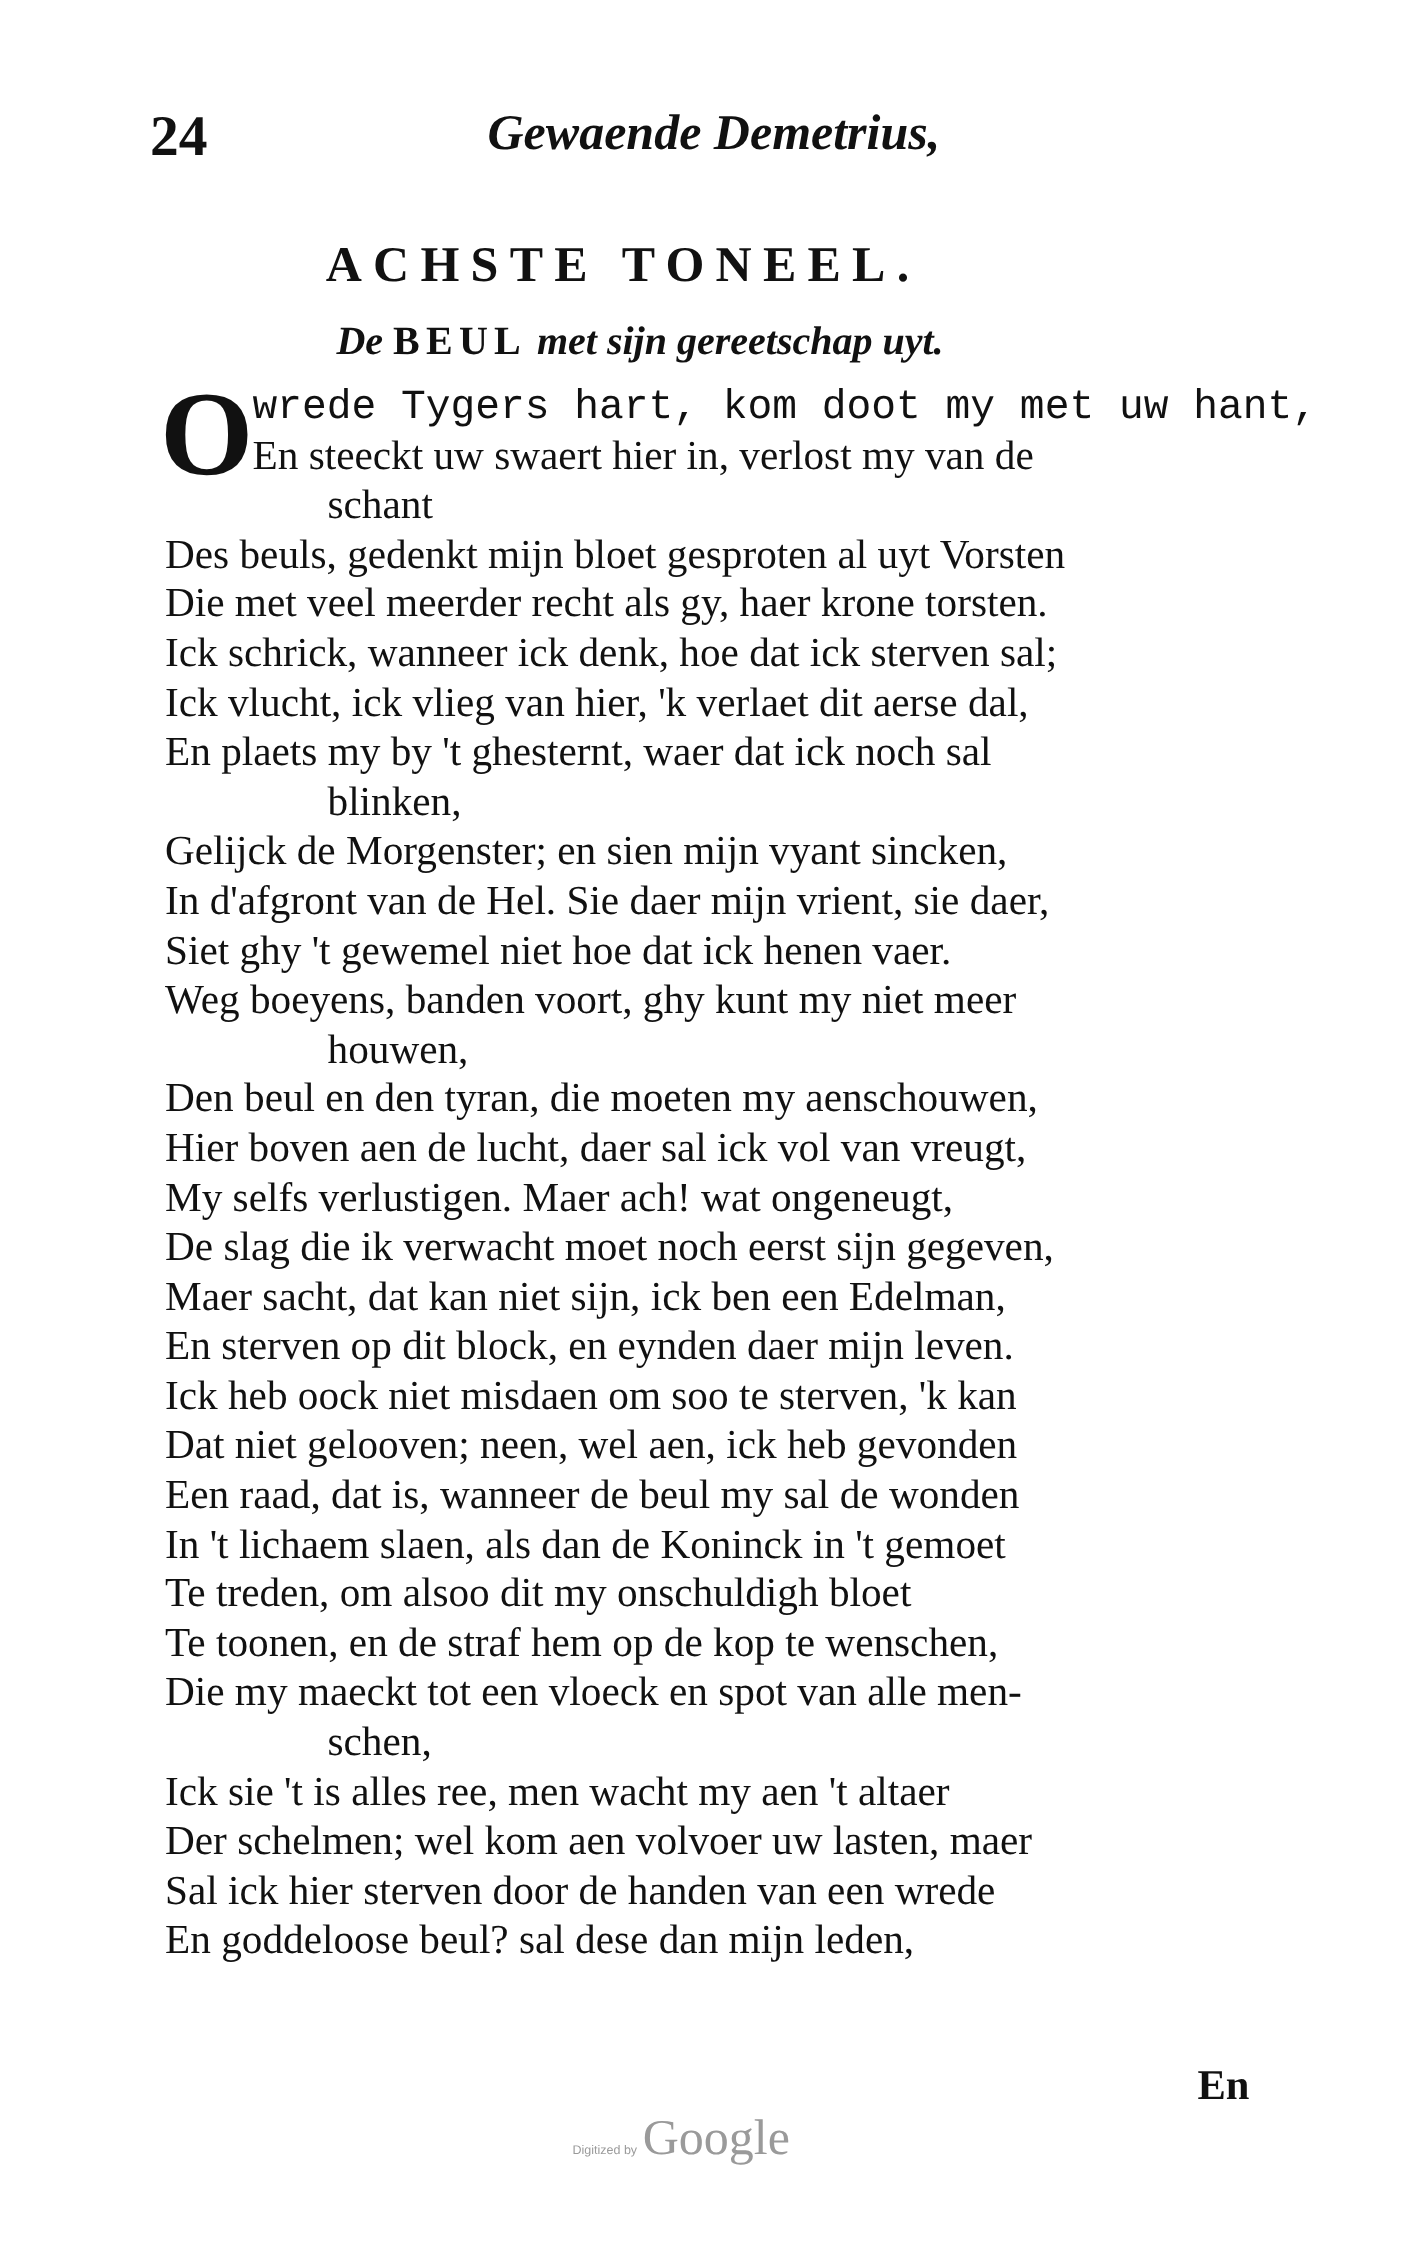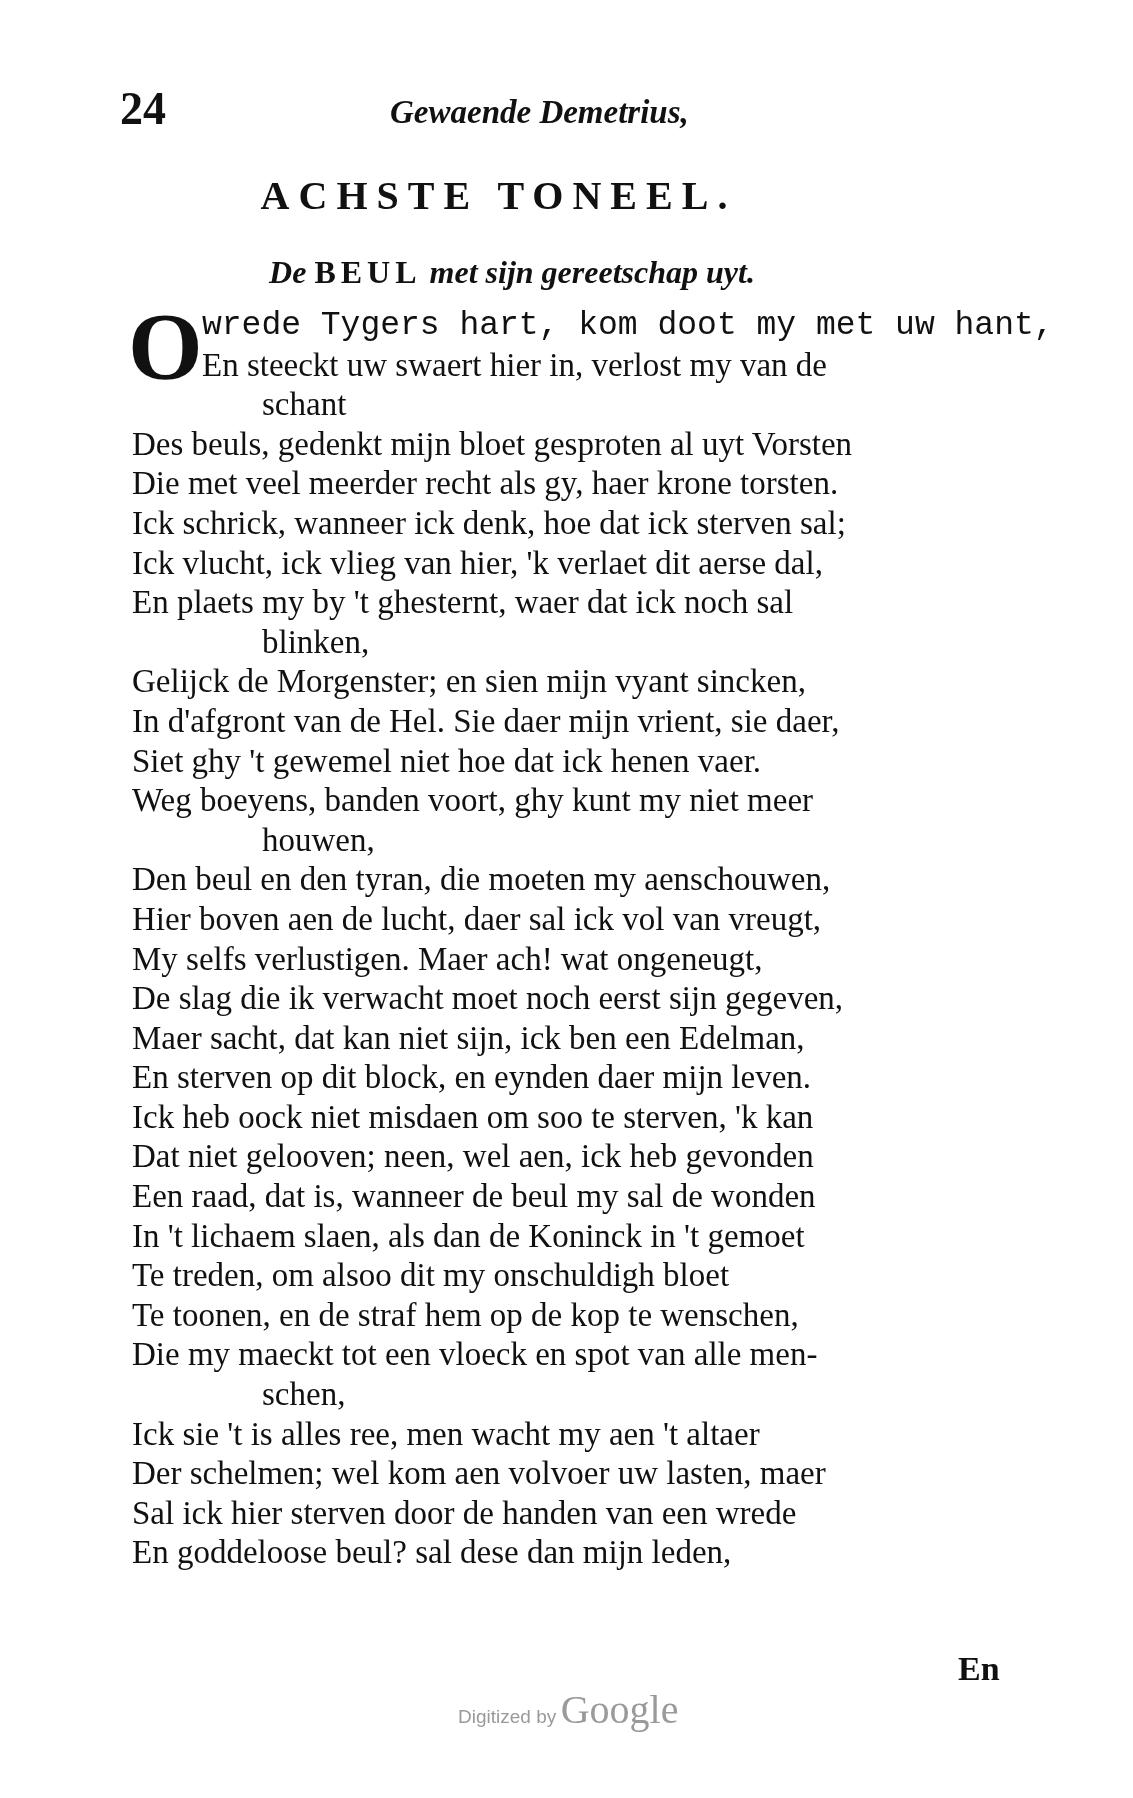--- a/index.html
+++ b/index.html
@@ -9,25 +9,25 @@
   }
   .page { position: absolute; left: 0; top: 0; width: 1133px; height: 1798px; border-radius: 21px; }
   .running-head {
     position: absolute; top: 82px; left: 120px; width: 900px; height: 50px;
   }
   .page-number {
     position: absolute; left: 0; top: 0;
     font-family: "Liberation Serif", serif; font-weight: bold; font-size: 46px;
   }
   .running-title {
-    position: absolute; left: 270px; top: 12px;
-    font-family: "Liberation Serif", serif; font-style: italic; font-weight: bold; font-size: 33px; text-align: center;
+    position: absolute; left: 270px; top: 0;
+    font-family: "Liberation Serif", serif; font-style: italic; font-weight: bold; font-size: 40px; text-align: center;
   }
   .scene-title {
-    position: absolute; top: 172px; left: 0; width: 967px; text-align: center;
+    position: absolute; top: 188px; left: 0; width: 967px; text-align: center;
     font-family: "Liberation Serif", serif; font-weight: bold; font-size: 40px; letter-spacing: 9px;
     padding-left: 30px; box-sizing: border-box;
   }
   .stage-direction {
     position: absolute; top: 254px; left: 0; width: 994px; text-align: center;
     font-family: "Liberation Serif", serif; font-size: 32px; font-weight: bold;
     padding-left: 30px; box-sizing: border-box;
   }
   .stage-direction .it { font-style: italic; }
   .stage-direction .sc { letter-spacing: 5px; font-style: normal; }
@@ -44,21 +44,21 @@
     font-family: "Liberation Serif", serif; font-weight: bold; font-size: 96px; line-height: 86px;
   }
   .catchword {
     position: absolute; top: 1650px; left: 958px;
     font-family: "Liberation Serif", serif; font-weight: bold; font-size: 34px;
   }
   .watermark {
     position: absolute; top: 1686px; left: 458px; color: #9a9a9a;
     font-family: "Liberation Sans", sans-serif;
   }
-  .watermark .small { font-size: 19px; }
+  .watermark .small { font-size: 10px; }
   .watermark .big { font-family: "Liberation Serif", serif; font-size: 40px; }
 </style>
 </head>
 <body>
 
 <div class="page">
   <div class="running-head">
     <span class="page-number">24</span>
     <span class="running-title">Gewaende Demetrius,</span>
   </div>

